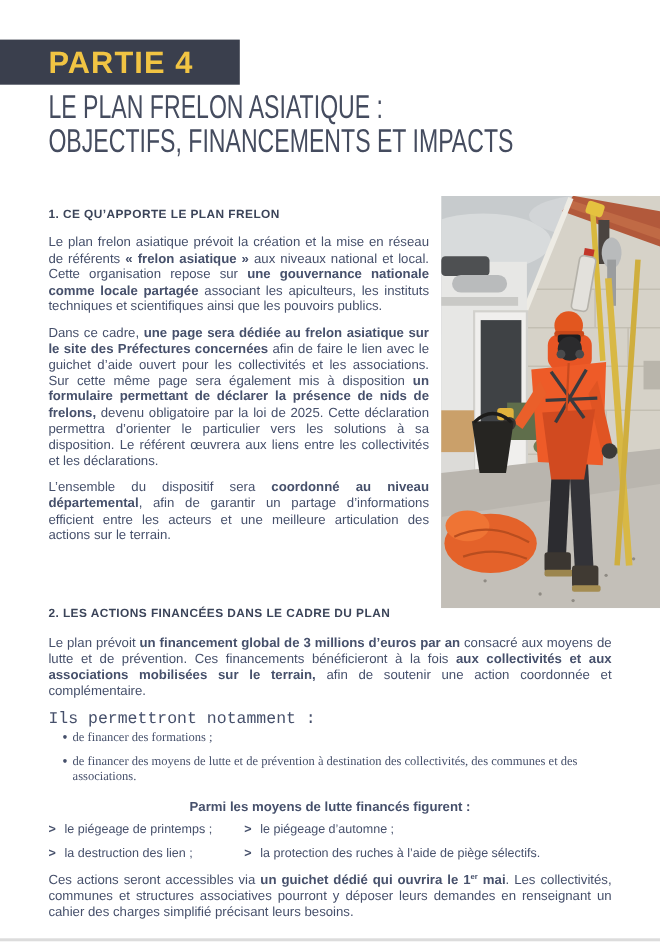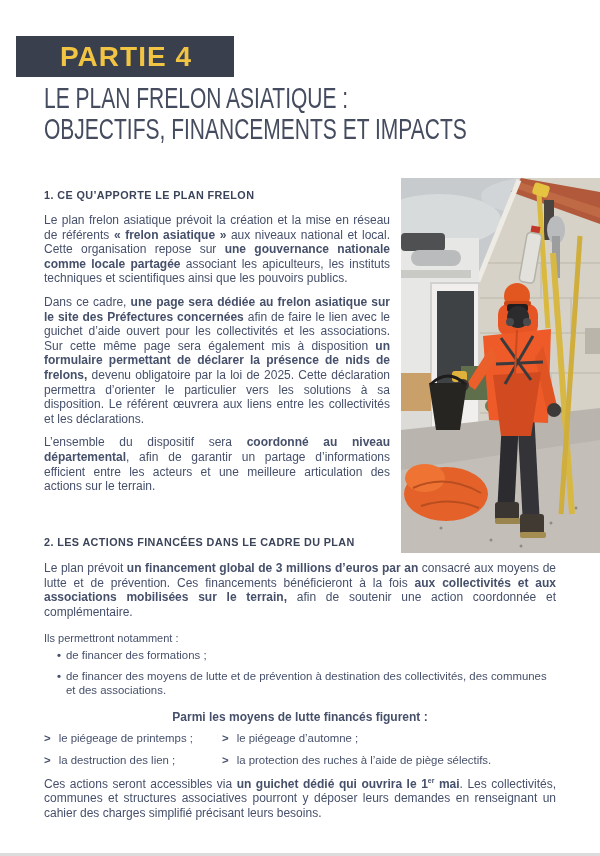--- a/index.html
+++ b/index.html
@@ -3,57 +3,57 @@
 <meta charset="utf-8">
 <style>
   html,body{margin:0;padding:0;}
   body{
     width:600px;height:856px;position:relative;overflow:hidden;
     background:var(--page_bg,#ffffff);
     font-family:"Liberation Sans",sans-serif;
     -webkit-font-smoothing:antialiased;
   }
   .band{
-    position:absolute;top:36px;left:16px;width:218px;height:41px;
+    position:absolute;top:36px;left:0;width:218px;height:41px;
     background:var(--band,#3a3f4d);
     display:flex;align-items:center;box-sizing:border-box;padding-left:44px;
   }
   .band-label{
     color:var(--accent,#f1c443);font-size:28px;font-weight:800;
     letter-spacing:1px;line-height:1;
   }
   .title{position:absolute;left:44px;top:82px;}
   .title-line{
     display:block;white-space:nowrap;
     font-size:30px;line-height:31px;font-weight:400;
     color:var(--title,#454c5f);
     transform:scaleX(0.70);transform-origin:0 50%;
   }
   .col1{position:absolute;left:44px;top:189px;width:346px;}
-  .col2{position:absolute;left:44px;top:536px;width:512px;}
+  .col2{position:absolute;left:44px;top:552px;width:512px;}
   .sec-heading{
     font-size:10.8px;font-weight:700;letter-spacing:0.4px;
     color:var(--heading,#3b4459);margin:0 0 12px 0;
   }
   .col2 .sec-heading{margin-bottom:13px;}
   .para{
     font-size:12px;line-height:14.6px;color:var(--body,#46506b);
     text-align:justify;margin:0 0 9px 0;
   }
   .para:last-child{margin-bottom:0;}
   .para .b{font-weight:700;}
   .sup{vertical-align:super;font-size:0.58em;line-height:0;}
-  .list-intro{font-size:11px;line-height:14.6px;color:var(--body,#46506b);margin:12px 0 2px 0;}
+  .list-intro{font-size:15px;line-height:14.6px;color:var(--body,#46506b);margin:12px 0 2px 0;font-family:Liberation Mono, monospace;}
   .bullets{margin:0 0 0 13px;padding:0;}
   .bullet-item{
     display:flex;gap:5px;font-size:11.4px;line-height:14.6px;
     color:var(--body,#46506b);margin-bottom:6px;
   }
   .bullet-marker{font-weight:700;flex:0 0 auto;}
-  .bullet-text{text-align:left;}
+  .bullet-text{text-align:left;font-family:Liberation Serif, serif;}
   .financed-heading{margin-top:12px;margin-bottom:7px;text-align:center;}
   .chevron-grid{
     display:grid;grid-template-columns:178px auto;row-gap:7px;
     font-size:11.4px;line-height:14.6px;color:var(--body,#46506b);
     margin-bottom:9px;
   }
   .chevron-item{display:flex;gap:8px;}
   .chevron-marker{font-weight:700;flex:0 0 auto;}
   .closing{margin-top:9px;}
   .photo{

